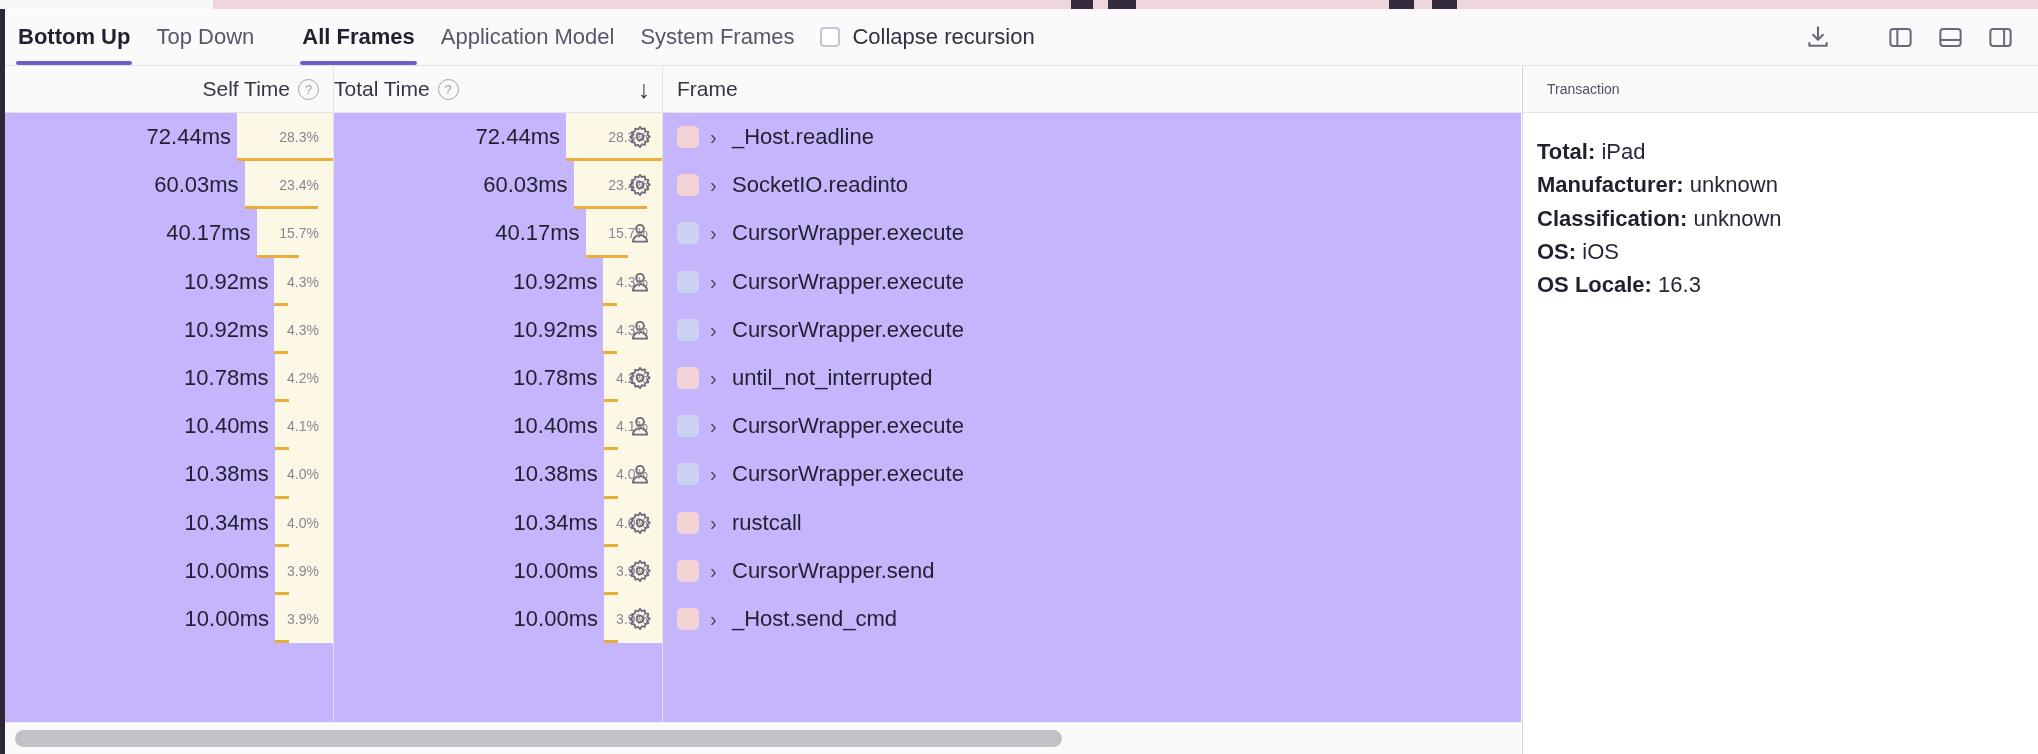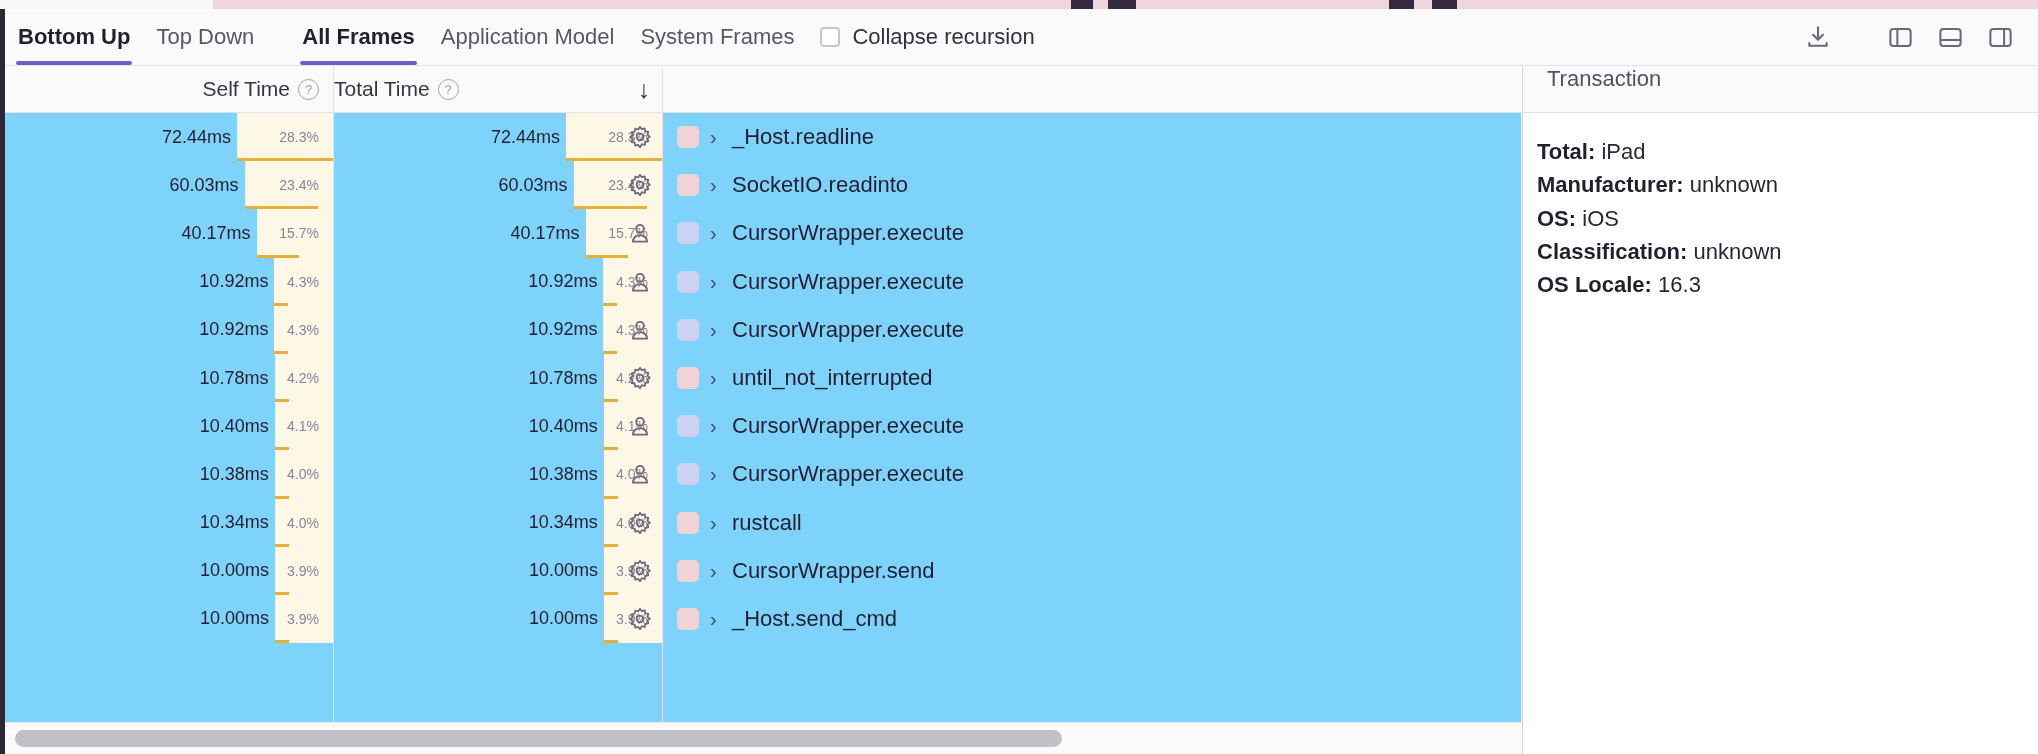--- a/index.html
+++ b/index.html
@@ -135,21 +135,21 @@
   .main {
     position: absolute;
     left: 5px; top: 65px;
     width: 2033px; height: 689px;
   }
 
   .table-pane {
     position: absolute;
     left: 0; top: 0;
     width: 1516px; height: 689px;
-    background: #7dd3fc;
+    background: #c4b5fd;
     border-top: 1px solid #e4e1ea;
     box-sizing: border-box;
   }
 
   
   .thead {
     position: relative;
     height: 47px;
     background: #fafafb;
     border-bottom: 1px solid #e4e1ea;
@@ -226,21 +226,21 @@
     top: 0;
     height: 48.2px;
     display: flex;
     align-items: center;
     justify-content: flex-end;
   }
   .cell-self  { left: 0;    width: 328px; }
   .cell-total { left: 329px; width: 328px; }
 
   .time-val {
-    font-size: 18px;
+    font-size: 22px;
     color: #241f2e;
     white-space: nowrap;
     margin-right: 6px;
   }
 
   .pct-box {
     position: relative;
     height: 48.2px;
     display: flex;
     align-items: center;
@@ -334,22 +334,23 @@
     border-bottom: 1px solid #e4e1ea;
     display: flex;
     align-items: center;
     padding-left: 14px;
     box-sizing: border-box;
   }
   .dtab {
     position: relative;
     height: 46px;
     display: flex;
+    align-items: center;
     padding: 0 10px;
-    font-size: 22px;
+    font-size: 14px;
     color: #564e63;
     white-space: nowrap;
     cursor: pointer;
     user-select: none;
   }
   .dtab.active {
     color: #241f2e;
     font-weight: bold;
   }
   .dtab.active::after {
@@ -459,20 +460,23 @@
         </div>
         <div class="th th-total">
           <div class="sort-wrap">
             <span style="display:flex;align-items:center;">
               <span class="th-label">Total Time</span>
               <span class="qmark">?</span>
             </span>
             <span class="sort-arrow">↓</span>
           </div>
         </div>
+        <div class="th th-frame">
+          <span class="th-label">Frame</span>
+        </div>
       </div>
 
       <div class="col-div col-div-1"></div>
       <div class="col-div col-div-2"></div>
 
       <div class="tbody" id="tbody">
           <div class="row">
             <div class="cell-self">
               <span class="time-val">72.44ms</span>
               <div class="pct-box" style="width:96.0px;">
@@ -778,20 +782,20 @@
 
     <div class="detail-pane">
       <div class="detail-tabs">
         <div class="dtab">
           <span>Transaction</span>
         </div>
       </div>
       <div class="detail-body" id="detail-body">
           <div class="detail-row"><span class="detail-key">Total:</span> <span class="detail-val">iPad</span></div>
           <div class="detail-row"><span class="detail-key">Manufacturer:</span> <span class="detail-val">unknown</span></div>
+          <div class="detail-row"><span class="detail-key">Classification:</span> <span class="detail-val">unknown</span></div>
           <div class="detail-row"><span class="detail-key">OS:</span> <span class="detail-val">iOS</span></div>
-          <div class="detail-row"><span class="detail-key">Classification:</span> <span class="detail-val">unknown</span></div>
           <div class="detail-row"><span class="detail-key">OS Locale:</span> <span class="detail-val">16.3</span></div>
         </div>
     </div>
 
   </div>
 </div>
 
 </body></html>

